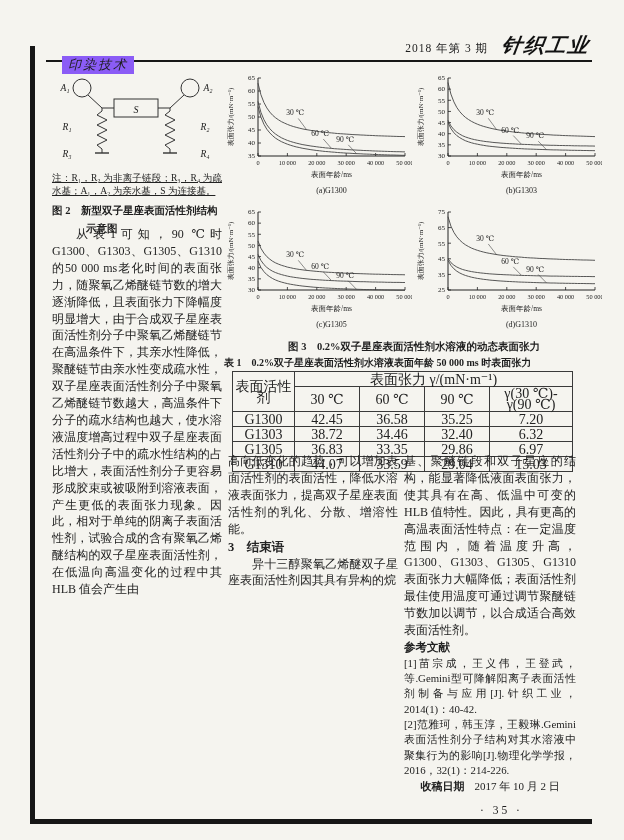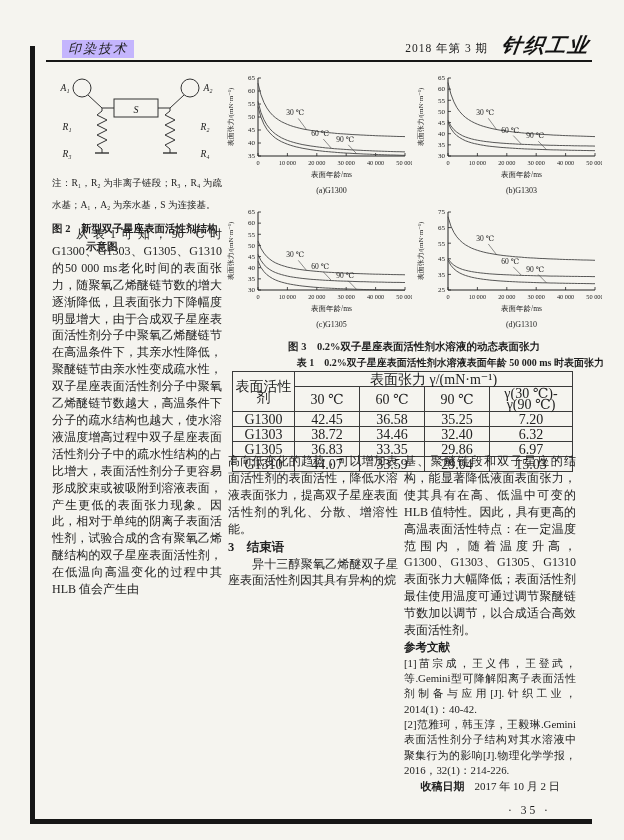--- a/index.html
+++ b/index.html
@@ -17,60 +17,60 @@
 
   
   .issue-row { position:absolute; top:32px; right:34px; text-align:right; }
   .issue-label { font-size:11.5px; letter-spacing:1px; }
   .journal-logo {
     display:inline-block; margin-left:10px; font-size:20px; font-weight:bold;
     font-style:italic; letter-spacing:2px; transform:skewX(-8deg); color:#111;
   }
   .header-rule { position:absolute; top:60px; left:46px; right:32px; height:2px; background:#171717; }
   .section-label {
-    position:absolute; top:40px; left:62px; background:#c4b5fd; padding:0 6px;
+    position:absolute; top:56px; left:62px; background:#8b5cf6; padding:0 6px;
     font-size:13px; font-style:italic; letter-spacing:2px;
   }
 
   
   .fig2-wrap { position:absolute; left:52px; top:72px; width:170px; }
-  .fig2-note { font-size:9.5px; line-height:22px; text-align:justify; margin-top:4px; color:#222; }
+  .fig2-note { font-size:9.5px; line-height:13px; text-align:justify; margin-top:4px; color:#222;text-decoration:underline; }
   .fig2-caption {
     font-size:10.5px; font-weight:bold; line-height:18px; margin-top:4px;
     padding-left:34px; text-indent:-34px;
   }
 
   
   .text-col { position:absolute; font-size:12px; line-height:16.9px; text-align:justify; color:#222; }
   .text-col p { margin:0; }
   .text-col p.indent { text-indent:2em; }
   .col-left   { left:52px;  top:226px; width:170px; }
   .col-middle { left:228px; top:453px; width:170px; }
   .col-right  { left:404px; top:453px; width:172px; }
   .sec-heading { font-weight:bold; font-size:12.5px; line-height:18px; }
   .refs-heading { font-weight:bold; text-align:left; font-size:11.5px; margin:4px 0 3px 0; }
   p.ref { font-size:10.8px; line-height:15.3px; text-align:justify; }
   .received { margin-top:14px; text-align:center; font-size:11px; white-space:nowrap; }
   .received b { font-weight:bold; margin-right:10px;margin-top:8px; }
-  .page-number { position:absolute; left:508px; top:804px; font-size:11.5px; letter-spacing:3px; }
+  .page-number { position:absolute; left:480px; top:804px; font-size:11.5px; letter-spacing:3px; }
 
   
   .charts-grid {
     position:absolute; left:224px; top:70px; width:380px; height:268px;
     display:grid; grid-template-columns:190px 190px; grid-template-rows:134px 134px;
   }
   .chart svg text { font-family:"Liberation Serif","DejaVu Serif",serif; fill:#222; }
   .fig3-caption {
     position:absolute; left:224px; top:340px; width:380px; text-align:center;
     font-size:10.5px; font-weight:bold;
   }
 
   
   .table1-title {
-    position:absolute; left:224px; top:356px; width:380px; text-align:right;
+    position:absolute; left:224px; top:356px; width:380px; text-align:left;
     font-size:10px; font-weight:bold;
   }
   table.t1 {
     position:absolute; left:232px; top:371px; width:340px;
     border-collapse:collapse; font-size:14px; color:#222; table-layout:fixed;
   }
   table.t1 th, table.t1 td {
     border:1px solid #3a3a3a; text-align:center; font-weight:normal;
     padding:1px 2px; line-height:11px; height:12px;
   }

